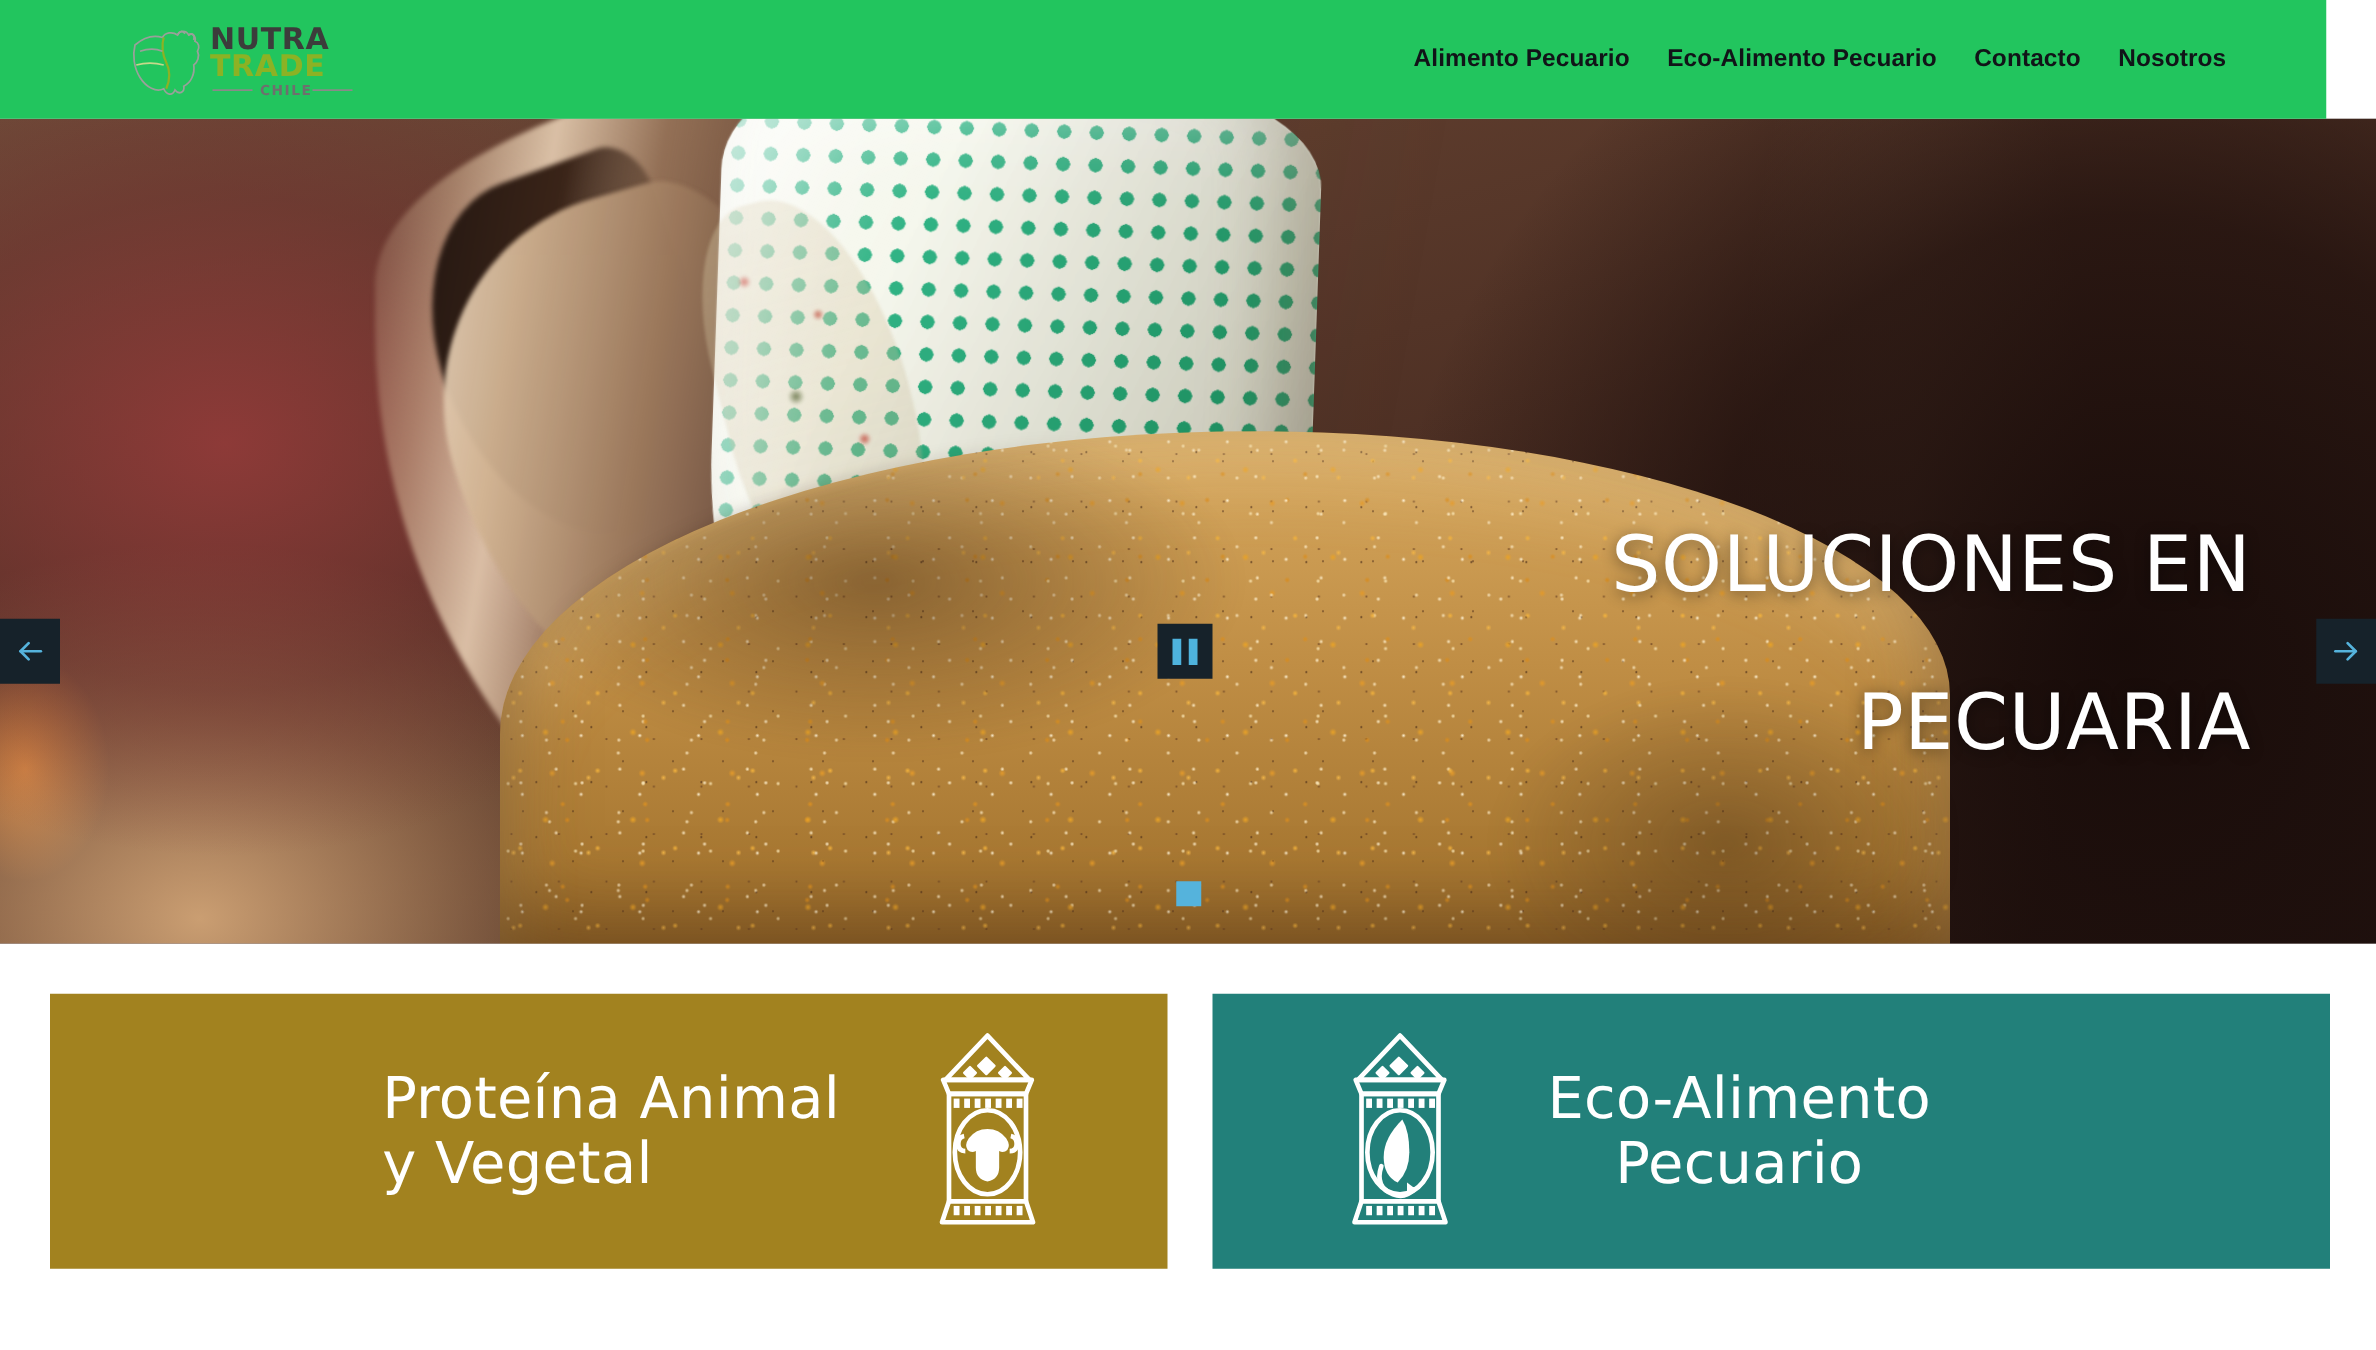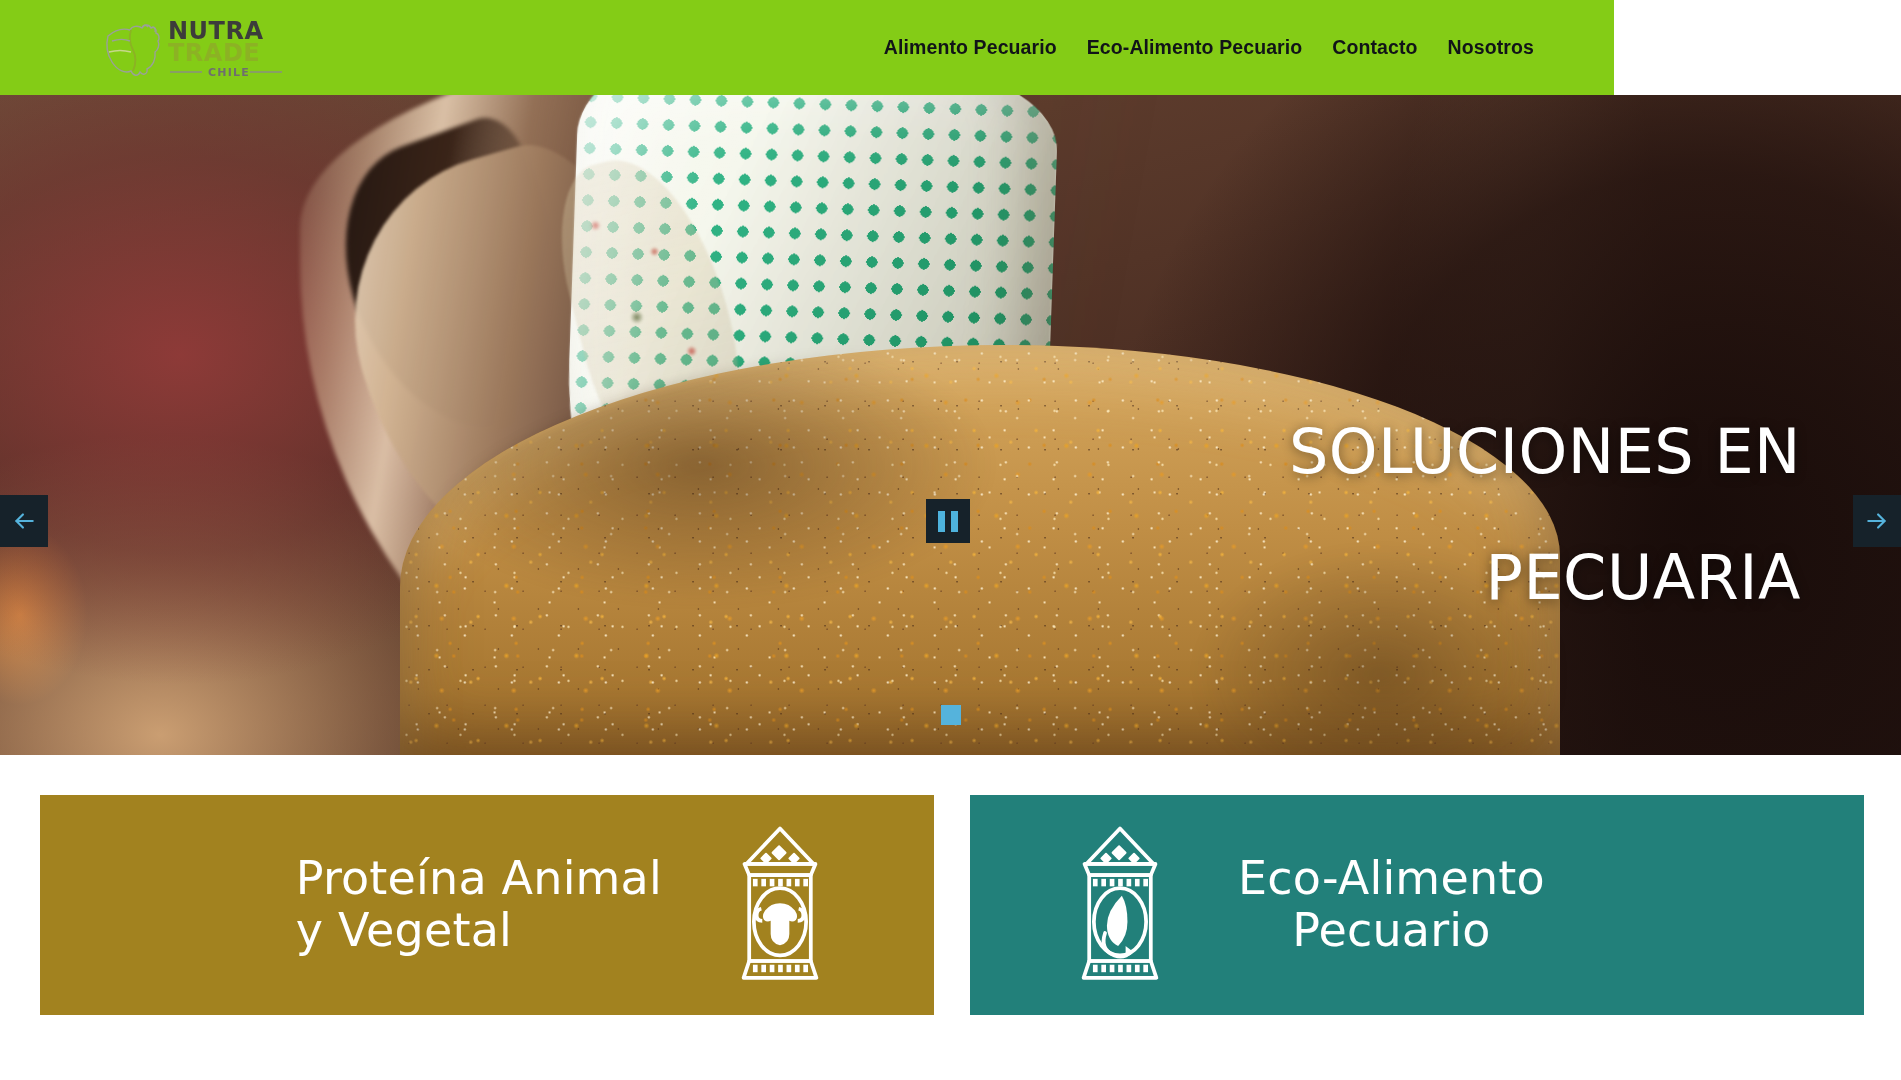--- a/index.html
+++ b/index.html
@@ -6,22 +6,22 @@
   html, body {
     width:1901px; height:1080px;
     background:#ffffff;
     font-family:"Liberation Sans", sans-serif;
     overflow:hidden;
   }
 
   
   .site-header{
     position:absolute; top:0; left:0;
-    width:1614px; height:95px;
-    background:#84cc16;
+    width:1861px; height:95px;
+    background:#22c55e;
     display:flex; align-items:center;
     z-index:30;
   }
   .logo-link{
     position:absolute; left:98px; top:14px;
     width:186px; height:66px;
     display:block;
     text-decoration:none;
   }
   .logo-svg{ width:186px; height:66px; display:block; }
@@ -279,21 +279,21 @@
     height:220px;
     display:flex;
     align-items:center;
     text-decoration:none;
     overflow:hidden;
   }
   .card-gold{
     left:40px; width:894px;
     background:#A2821F;
     justify-content:flex-end;
-    padding-right:14px;
+    padding-right:4px;
   }
   .card-teal{
     left:970px; width:894px;
     background:#22807A;
     justify-content:flex-start;
     padding-left:14px;
   }
   .card-title{
     color:#ffffff;
     font-size:46px;

